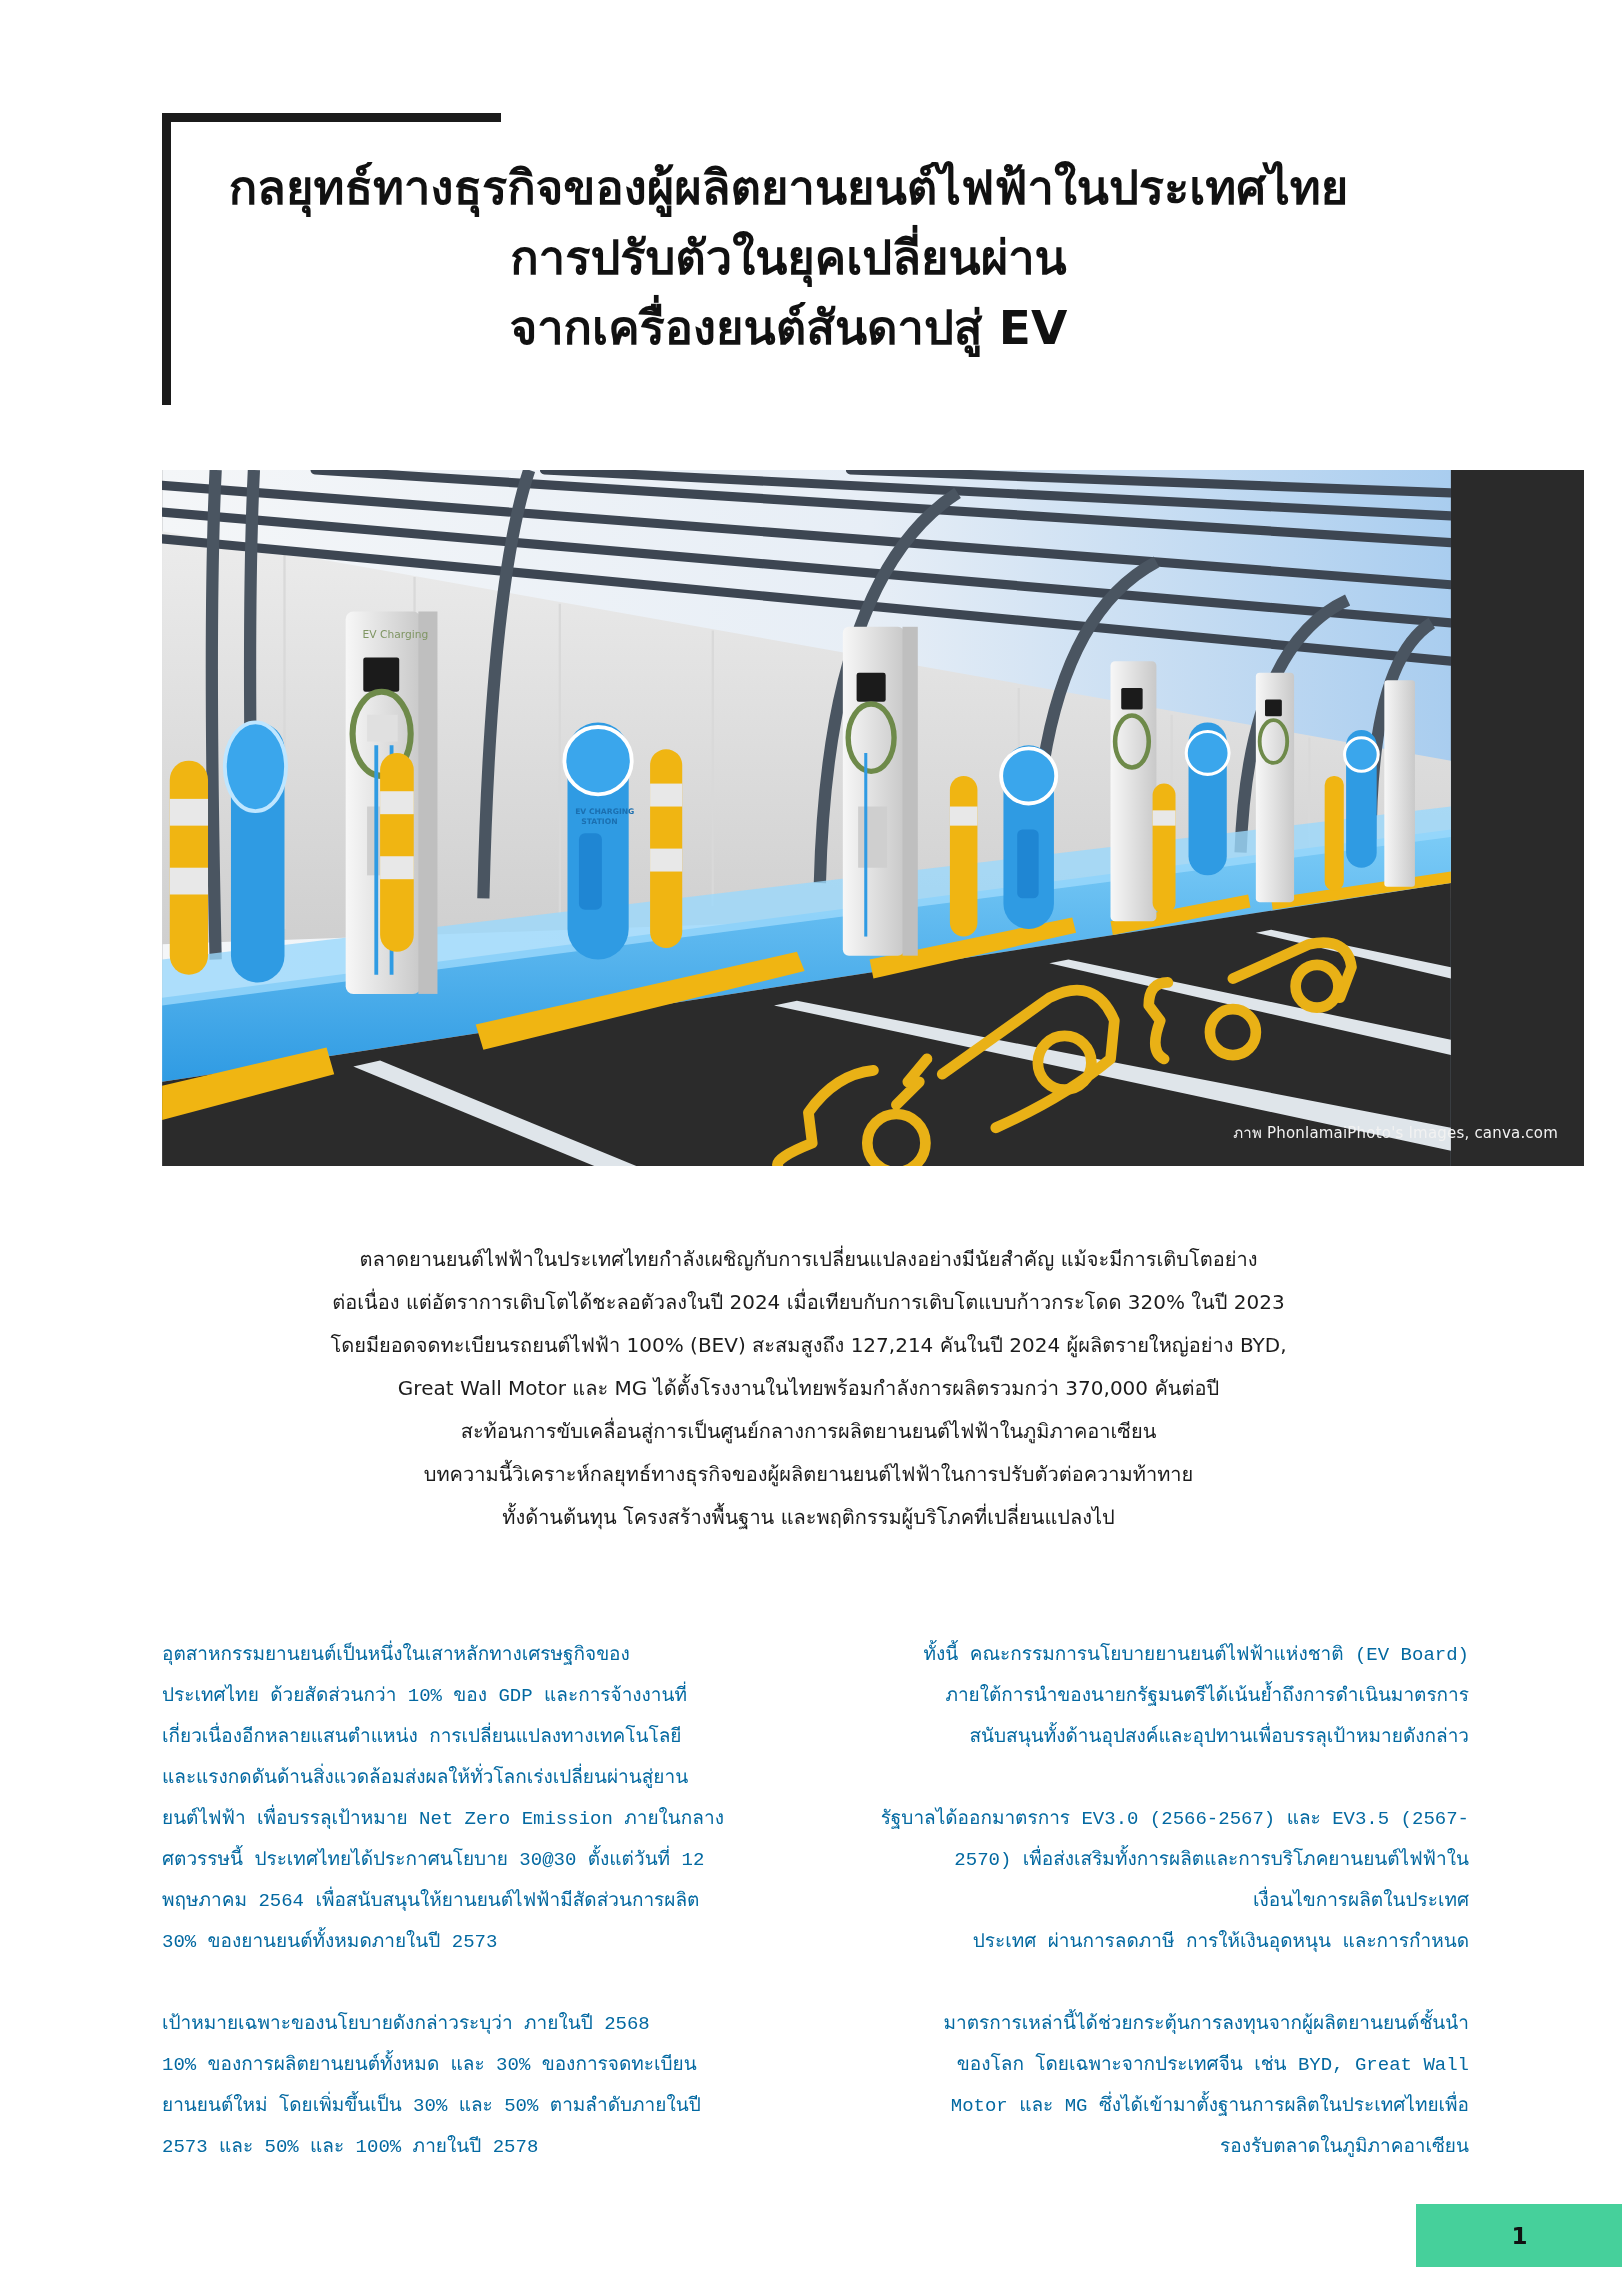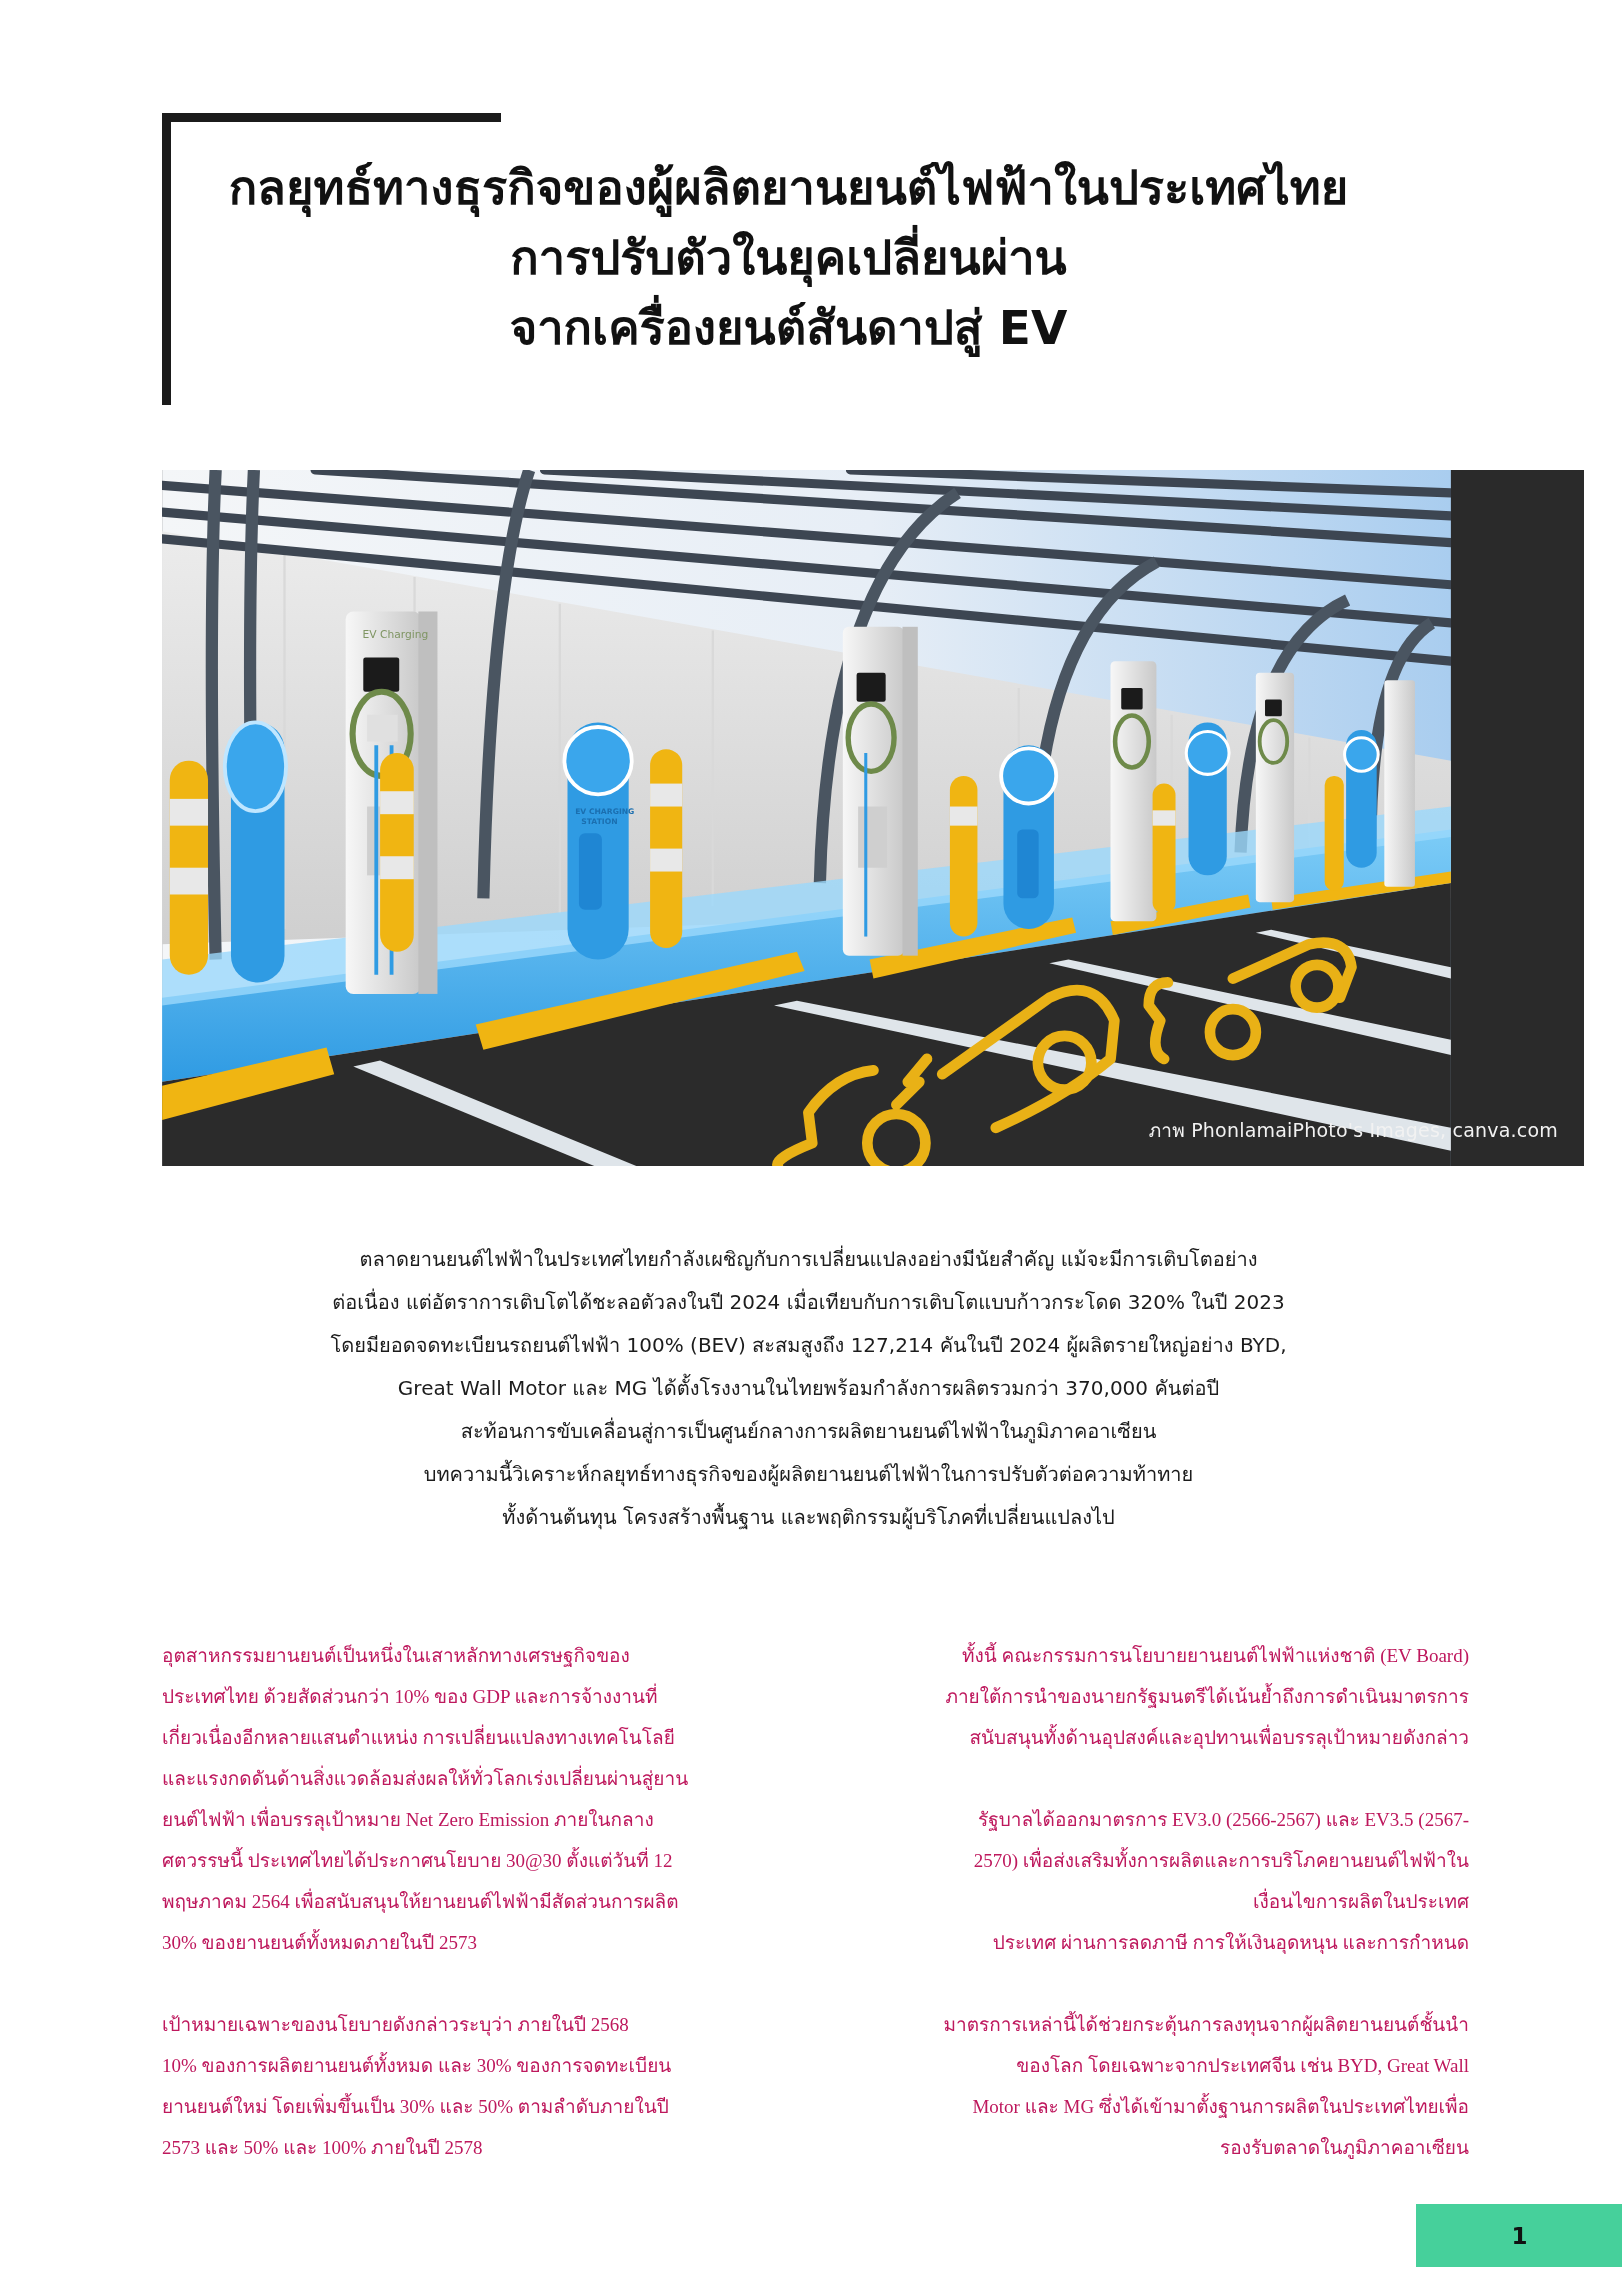--- a/index.html
+++ b/index.html
@@ -10,31 +10,31 @@
   .bracket-top { position: absolute; left: 162px; top: 113px; width: 339px; height: 9.2px; background: #1b1b1b; }
   .bracket-left { position: absolute; left: 162px; top: 113px; width: 9.2px; height: 292px; background: #1b1b1b; }
 
   .title { position: absolute; left: 184px; top: 153px; width: 1209px; text-align: center;
            font-family: "DejaVu Sans", sans-serif; font-weight: bold; font-size: 47px; line-height: 70px; color: #111; }
   .title div { white-space: nowrap; }
 
   
   .hero { position: absolute; left: 162px; top: 470px; width: 1422px; height: 696px; overflow: hidden; background: #2a2a2a; }
   .hero svg { display: block; }
-  .credit { position: absolute; right: 26px; bottom: 21.4px; color: #f2f2f2; font-size: 19px;
+  .credit { position: absolute; right: 26px; bottom: 21.4px; color: #f2f2f2; font-size: 15px;
             font-family: "DejaVu Sans", sans-serif; letter-spacing: 0.2px; }
 
   
   .intro { position: absolute; left: 162px; top: 1238px; width: 1293px; text-align: center;
            font-size: 20px; line-height: 43px; color: #1c1c1c; font-family: "DejaVu Sans", sans-serif; }
   .intro div { white-space: nowrap; }
 
   
-  .col { position: absolute; top: 1635px; font-size: 19px; line-height: 41px; color: #be185d;
-         font-family: Liberation Serif, serif; }
+  .col { position: absolute; top: 1635px; font-size: 19px; line-height: 41px; color: #0369a1;
+         font-family: Liberation Mono, monospace; }
   .col.left { left: 162px; width: 658px; }
   .col.right { left: 857px; width: 612px; text-align: right; }
   .col .line { white-space: nowrap; }
   .col .para { margin-bottom: 41px; }
 
   
   .page-num { position: absolute; left: 1416px; top: 2204px; width: 207px; height: 63px; background: #46d09b;
               display: flex; align-items: center; justify-content: center; font-size: 23px; font-weight: bold; color: #111; }
 </style>
 </head>

